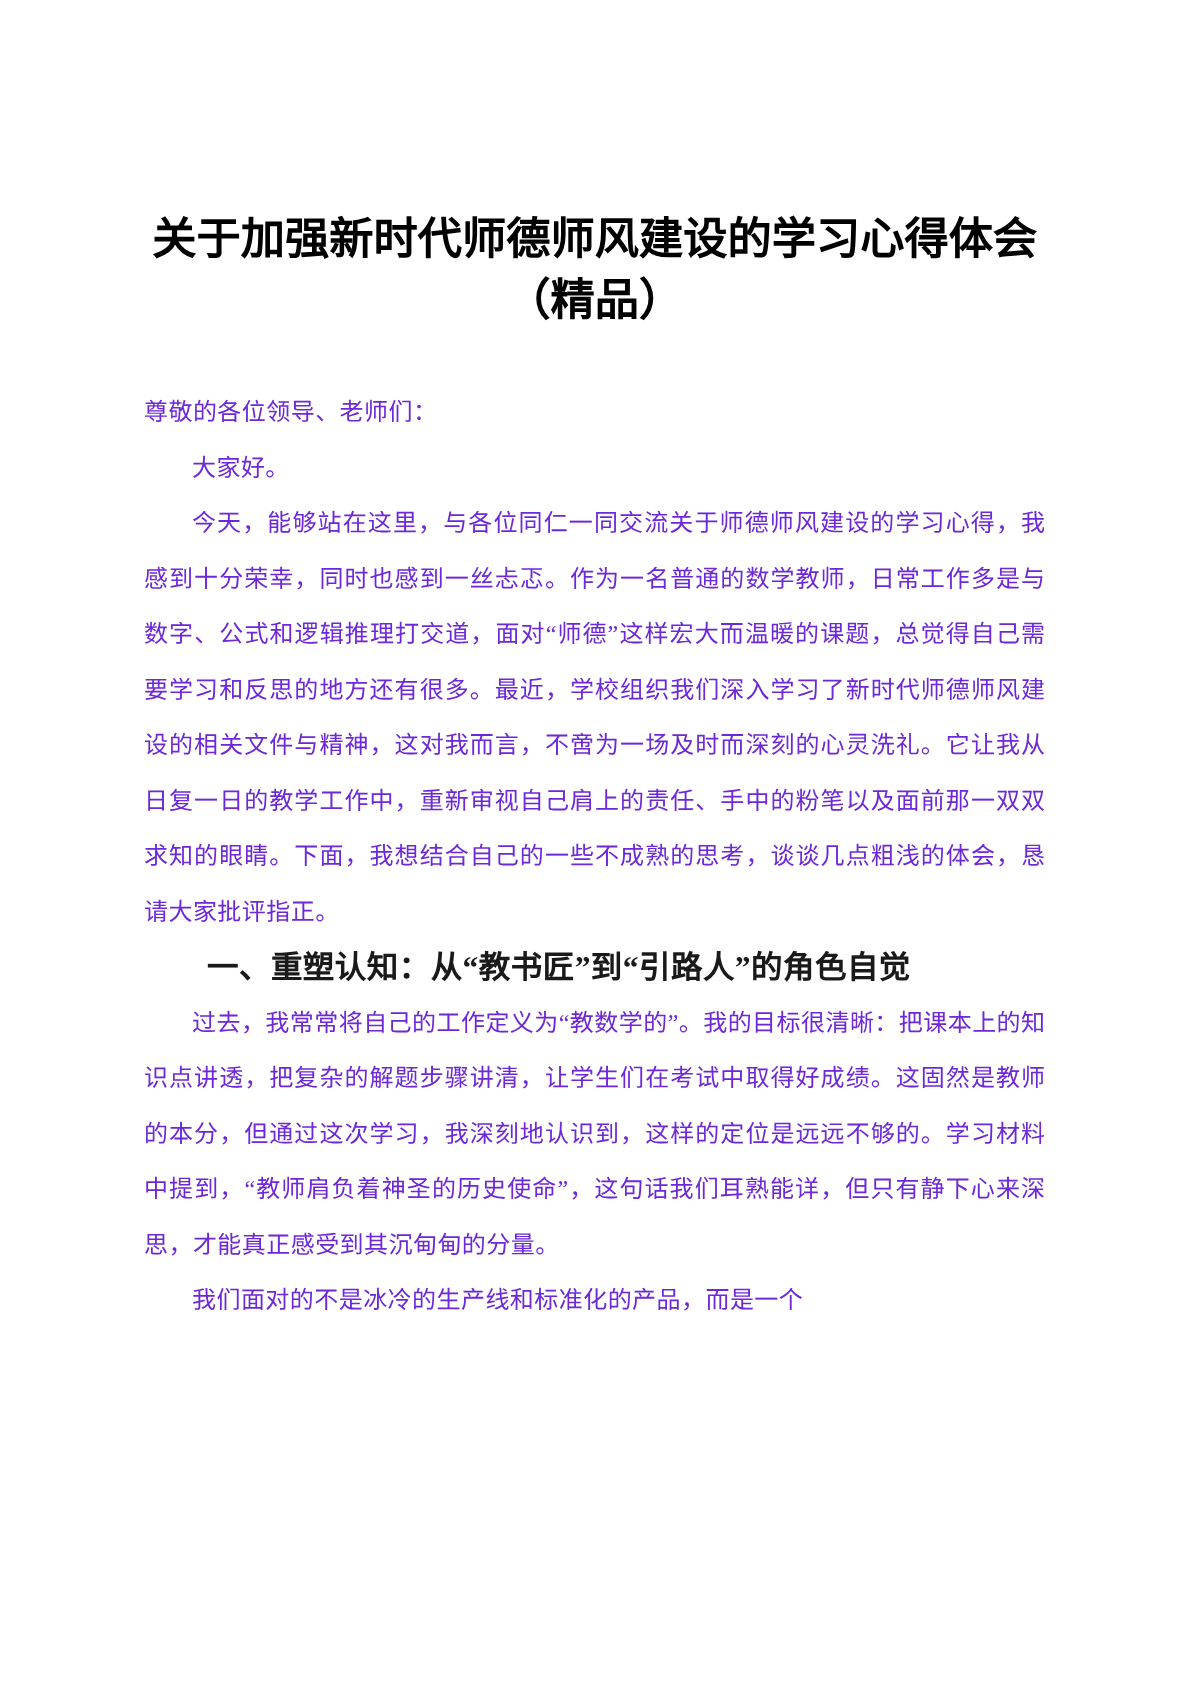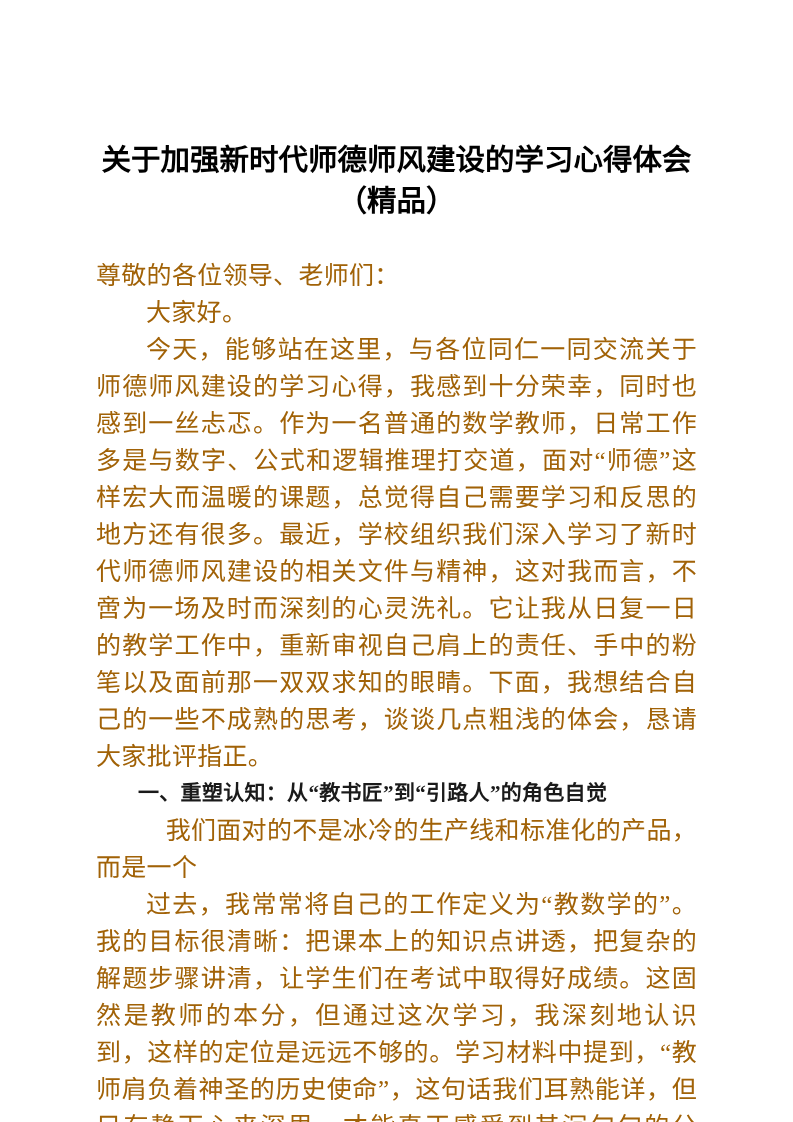--- a/index.html
+++ b/index.html
@@ -53,23 +53,23 @@
 
   
   .body-block {
     padding-top: 36px;
   }
 
   p.para {
     margin: 0;
     padding: 0;
     font-family: "Liberation Serif", "DejaVu Serif", serif;
-    font-size: 25px;
+    font-size: 16px;
     line-height: 37px;
-    color: #a16207;
+    color: #6d28d9;
     text-align: justify;
     text-justify: inter-character;
     text-align-last: left;
     word-break: break-all;
     letter-spacing: 0.3px;
   }
 
   
   p.salutation {
     text-indent: 0;
@@ -116,20 +116,20 @@
     <div class="body-block">
 
       <p class="para salutation">尊敬的各位领导、老师们：</p>
 
       <p class="para indent short">大家好。</p>
 
       <p class="para indent">今天，能够站在这里，与各位同仁一同交流关于师德师风建设的学习心得，我感到十分荣幸，同时也感到一丝忐忑。作为一名普通的数学教师，日常工作多是与数字、公式和逻辑推理打交道，面对“师德”这样宏大而温暖的课题，总觉得自己需要学习和反思的地方还有很多。最近，学校组织我们深入学习了新时代师德师风建设的相关文件与精神，这对我而言，不啻为一场及时而深刻的心灵洗礼。它让我从日复一日的教学工作中，重新审视自己肩上的责任、手中的粉笔以及面前那一双双求知的眼睛。下面，我想结合自己的一些不成熟的思考，谈谈几点粗浅的体会，恳请大家批评指正。</p>
 
       <p class="section-heading">一、重塑认知：从“教书匠”到“引路人”的角色自觉</p>
 
+      <p class="para indent">过去，我常常将自己的工作定义为“教数学的”。我的目标很清晰：把课本上的知识点讲透，把复杂的解题步骤讲清，让学生们在考试中取得好成绩。这固然是教师的本分，但通过这次学习，我深刻地认识到，这样的定位是远远不够的。学习材料中提到，“教师肩负着神圣的历史使命”，这句话我们耳熟能详，但只有静下心来深思，才能真正感受到其沉甸甸的分量。</p>
+
       <p class="para indent short">我们面对的不是冰冷的生产线和标准化的产品，而是一个</p>
-
-      <p class="para indent">过去，我常常将自己的工作定义为“教数学的”。我的目标很清晰：把课本上的知识点讲透，把复杂的解题步骤讲清，让学生们在考试中取得好成绩。这固然是教师的本分，但通过这次学习，我深刻地认识到，这样的定位是远远不够的。学习材料中提到，“教师肩负着神圣的历史使命”，这句话我们耳熟能详，但只有静下心来深思，才能真正感受到其沉甸甸的分量。</p>
 
     </div>
 
   </div>
 </div>
 
 </body></html>

